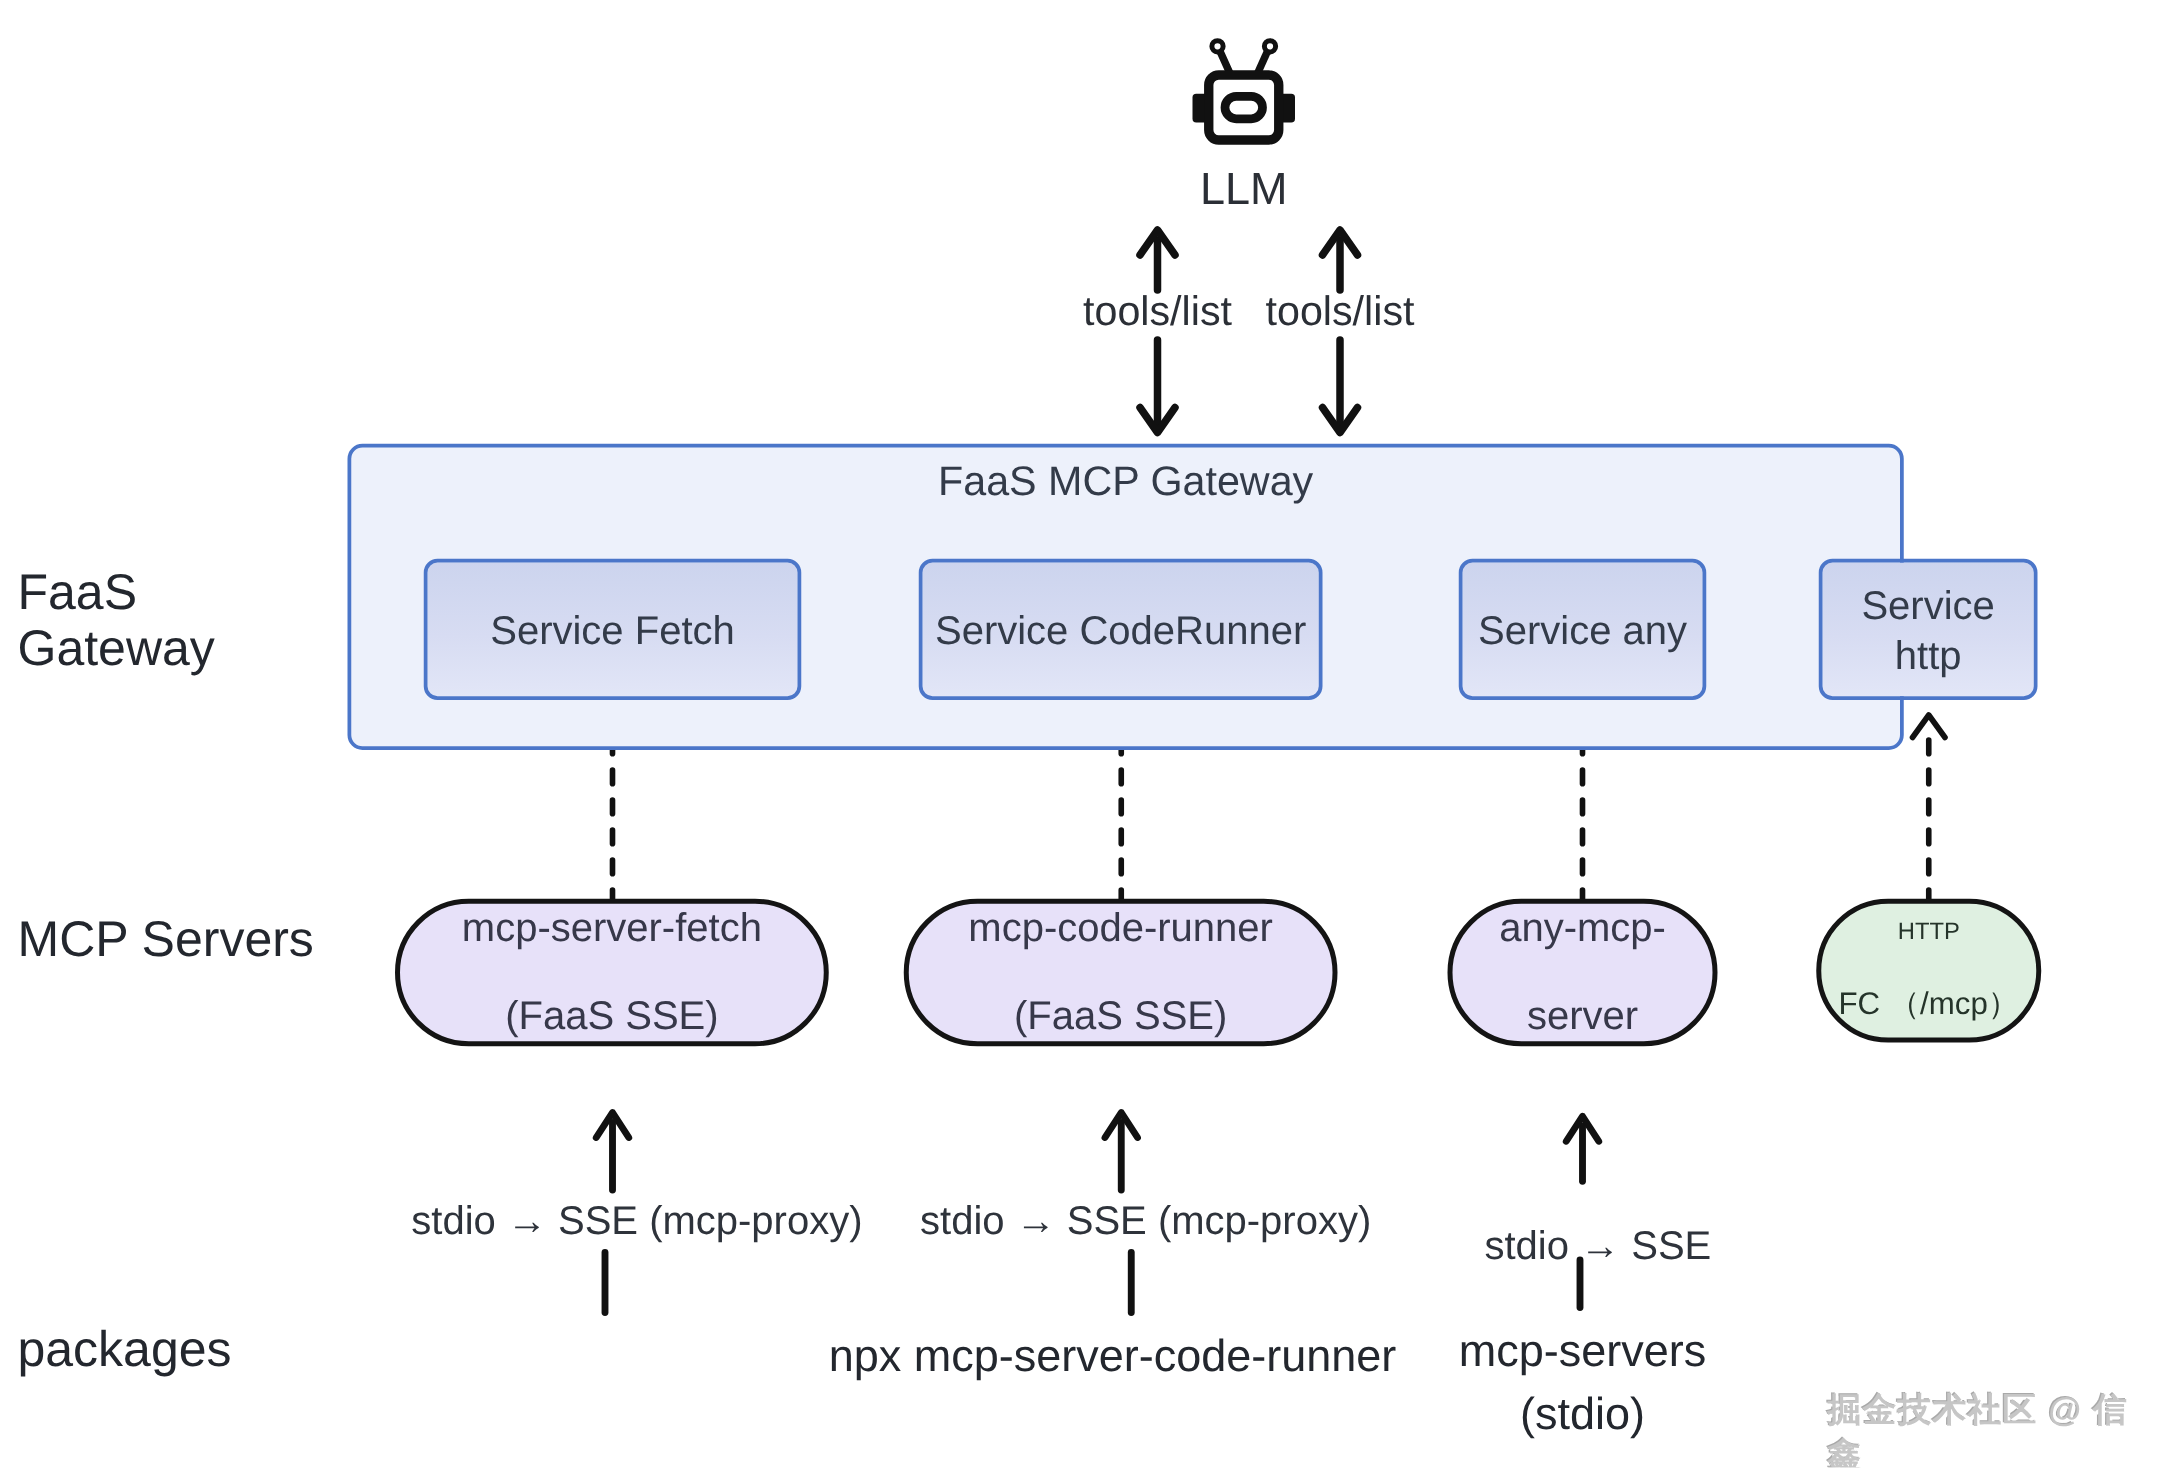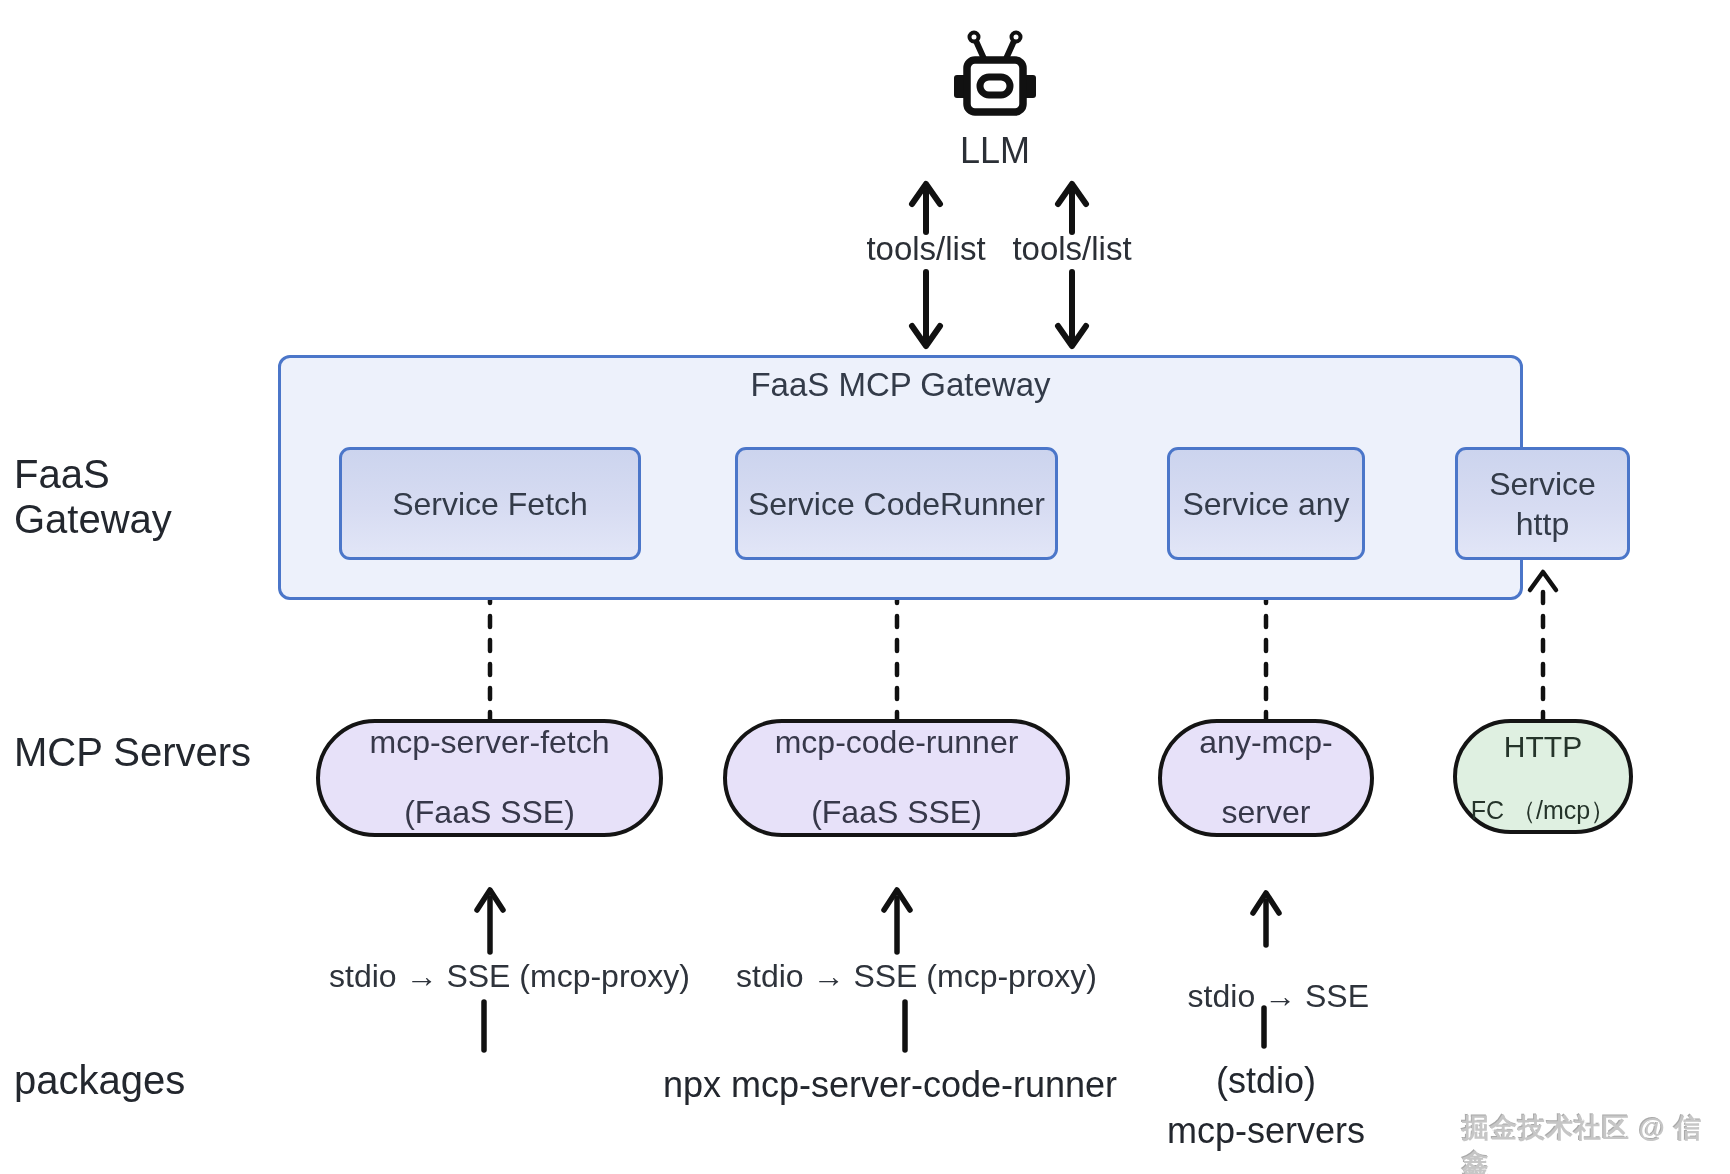--- a/index.html
+++ b/index.html
@@ -35,21 +35,21 @@
   .row-label{font-size:40px;color:#23272e;width:250px;left:14px;}
 
   
   .pill{
     border:4px solid #141414;border-radius:62px;box-sizing:border-box;
     display:flex;flex-direction:column;align-items:center;justify-content:center;
     text-align:center;line-height:1.3;top:719px;height:118px;gap:28px;
   }
   .pill.purple{background:#e7e1f9;color:#37384a;font-size:32px;}
   .pill.green{background:#dff0e1;color:#25342a;}
-  .pill.green .l1{font-size:30px;}
+  .pill.green .l1{font-size:19px;}
   .pill.green .l2{font-size:25px;}
 
   
   .transport{font-size:32px;color:#2e333b;text-align:right;}
   .pkg{font-size:36px;color:#23272e;line-height:1.4;}
 
   .watermark{
     font-size:27px;font-weight:bold;color:#c6c6c6;
     text-shadow:2px 2px 0 #ffffff,-1px -1px 0 #a9a9a9;
     letter-spacing:1px;
@@ -184,19 +184,19 @@
     <span class="l1">HTTP</span>
     <span class="l2">FC （/mcp）</span>
   </div>
 
   <div class="abs center transport" style="left:290px;top:958px;width:400px;">stdio → SSE (mcp-proxy)</div>
   <div class="abs center transport" style="left:697px;top:958px;width:400px;">stdio → SSE (mcp-proxy)</div>
   <div class="abs center transport" style="left:1069px;top:962px;width:300px;margin-top:16px;">stdio → SSE</div>
 
   <div class="abs center pkg" style="left:640px;top:1060px;width:500px;">npx mcp-server-code-runner</div>
   <div class="abs center pkg" style="left:1116px;top:1056px;width:300px;">
+    <div>mcp-servers</div>
     <div>(stdio)</div>
-    <div>mcp-servers</div>
   </div>
 
   <div class="abs watermark" style="left:1462px;top:1110px;">掘金技术社区 @ 信鑫</div>
 
 </div>
 
 </body></html>

